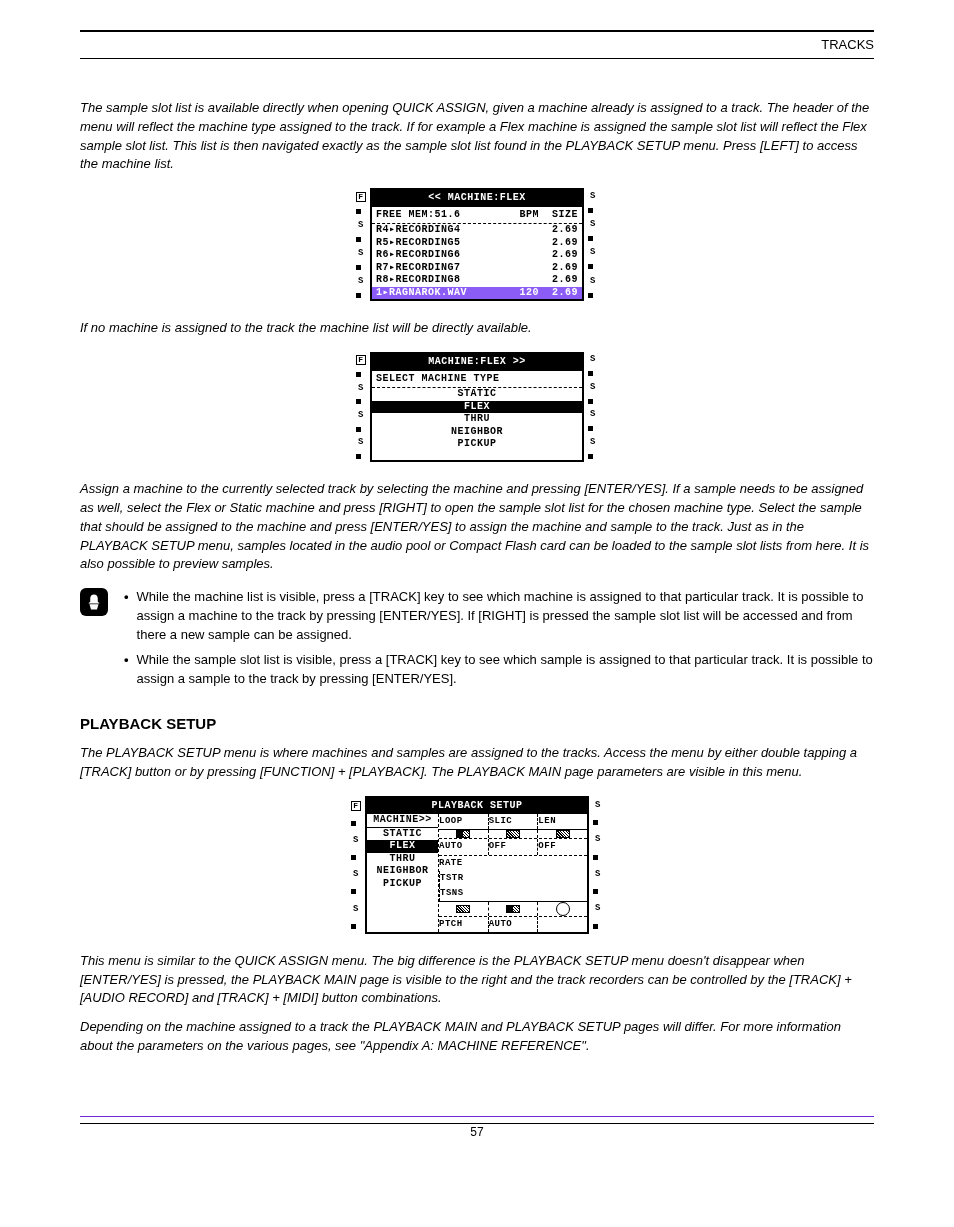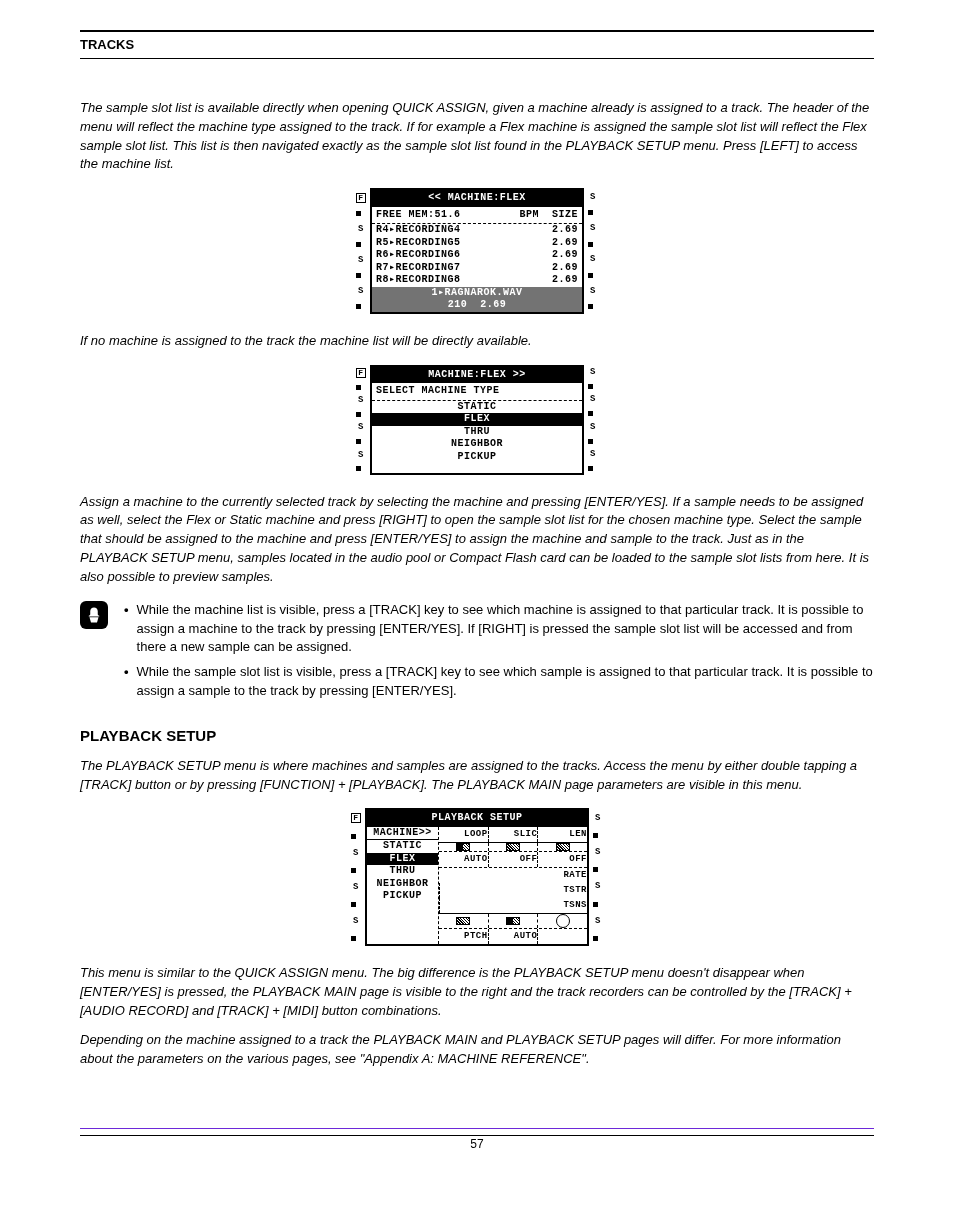--- a/index.html
+++ b/index.html
@@ -8,21 +8,21 @@
     font-size: 13px;
     line-height: 1.45;
     color: #000;
     background: #fff;
     width: 954px;
     margin: 0 auto;
     padding: 30px 80px 50px 80px;
   }
   .hr-top { border-top: 2px solid #000; margin-bottom: 4px; }
   .hr-thin { border-top: 1px solid #000; }
-  .page-header { font-size: 13px; font-weight: bold; margin-bottom: 3px; }
+  .page-header { font-size: 13px; font-weight: normal; margin-bottom: 3px; text-align: right;}
   .section-title { font-size: 15px; font-weight: bold; margin-bottom: 10px; margin-top: 18px; }
   p { margin-bottom: 10px; font-style: italic; }
   .center-img { text-align: center; margin: 10px 0 14px 0; }
   .note-row { display: flex; align-items: flex-start; margin: 14px 0; }
   .note-icon {
     width: 28px; height: 28px; background: #000; border-radius: 6px;
     color: #fff; display: flex; align-items: center; justify-content: center;
     font-size: 18px; flex-shrink: 0; margin-right: 12px;
   }
   .note-text { font-size: 13px; line-height: 1.45; }
@@ -47,36 +47,36 @@
     font-size: 10px;
   }
   .lcd-sub {
     border-bottom: 1px dashed #000; padding: 1px 4px; font-size: 10px;
     display:flex; justify-content: space-between;
   }
   .lcd-row {
     display: flex; justify-content: space-between;
     padding: 0 4px; font-size: 10px; line-height: 1.25;
   }
-  .lcd-row.sel { background: #737373; color: #fff; flex-direction: column; }
+  .lcd-row.sel { background: #8b5cf6; color: #fff; }
   .side { position: absolute; top: 4px; bottom: 4px; width: 10px;
           display: flex; flex-direction: column; justify-content: space-around;
           font-size: 9px; line-height: 1; }
   .side span { display:block; }
   .sq { width:5px; height:5px; background:#000; display:inline-block;}
   .side.left { left: 0; }
   .side.right { right: 0; }
   .side .F { width:10px; height:10px; border:1px solid #000; font-size:8px; text-align:center; line-height:8px; }
   .lcd-list-row { padding: 0 4px; font-size: 10px; line-height: 1.25; }
   .lcd3-body { display:flex; }
   .lcd3-left { width: 72px; border-right: 1px dashed #000; }
   .lcd3-right { flex:1; display:flex; flex-direction:column; }
   .lcd3-param-head { display:flex; }
   .lcd3-cell {
-    flex:1; text-align:right; font-size:9px; padding:1px 0;
+    flex:1; text-align:left; font-size:9px; padding:1px 0;
     border-left:1px dashed #000;
   }
   .lcd3-cell:first-child { border-left:none; }
   .lcd3-knob {
     flex:1; display:flex; align-items:center; justify-content:center;
     border-left:1px dashed #000;
   }
   .lcd3-knob:first-child { border-left:none; }
   .knob-shape {
     width:14px; height:8px; border:1px solid #000; position:relative;
@@ -147,21 +147,21 @@
             <span>R7▸RECORDING7</span>
             <span>&nbsp;&nbsp;2.69</span>
           </div>
           <div class="lcd-row">
             <span>R8▸RECORDING8</span>
             <span>&nbsp;&nbsp;2.69</span>
           </div>
         </div>
       <div class="lcd-row sel">
         <span><span>1</span>▸<span>RAGNAROK.WAV</span></span>
-        <span><span>210</span>&nbsp;&nbsp;<span>2.69</span></span>
+        <span><span>120</span>&nbsp;&nbsp;<span>2.69</span></span>
       </div>
     </div>
   </div>
 </div>
 
 <p>If no machine is assigned to the track the machine list will be directly available.</p>
 
 <div class="center-img">
   <div class="lcd lcd-outer">
     <div class="side left">

